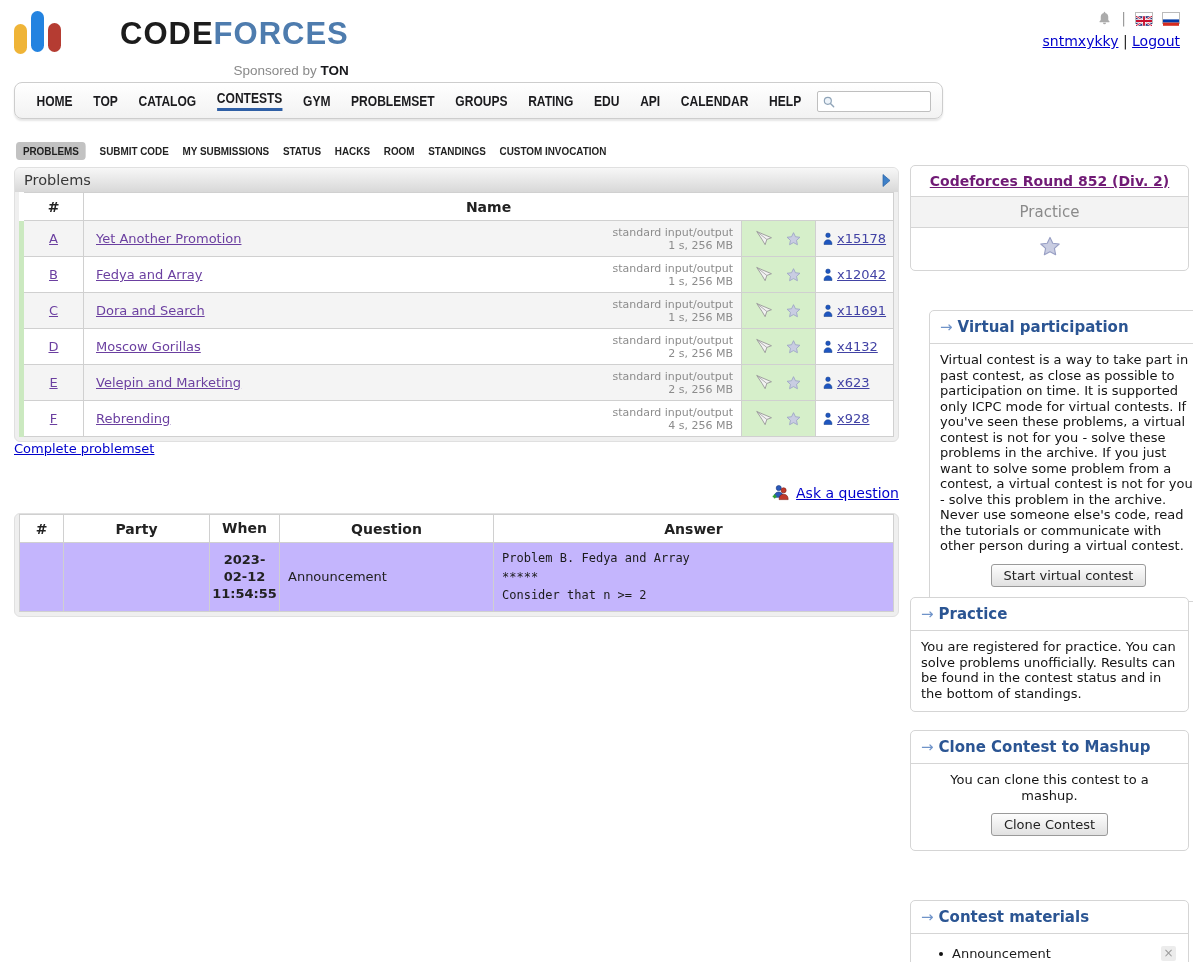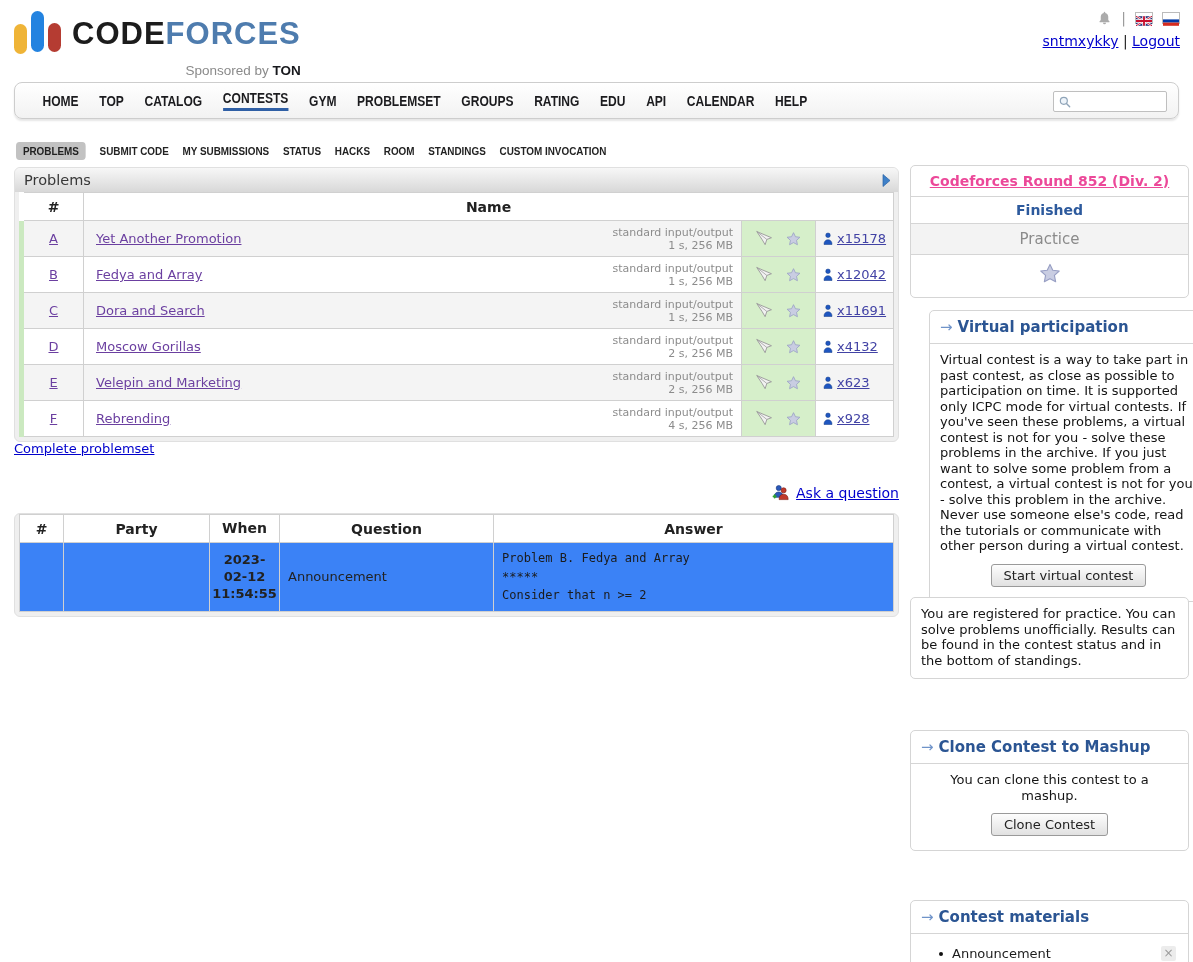--- a/index.html
+++ b/index.html
@@ -6,44 +6,44 @@
   html,body { background:#fff; }
   body { width:1193px; height:962px; position:relative; overflow:hidden;
          font-family:"DejaVu Sans", sans-serif; color:#222; }
   a { text-decoration:underline; cursor:pointer; }
   .blue-link { color:#0000cc; }
   .prob-link { color:#6b3fa0; }
   .cnt-link  { color:#4243a5; }
 
   
   .logo { position:absolute; left:14px; top:8px; }
-  .logo-row { display:flex; align-items:flex-start; }
+  .logo-row { display:flex; align-items:flex-start;gap:48px; }
   .bars { display:flex; gap:4px; margin-right:11px; height:52px; align-items:flex-start; }
   .bar { width:13px; border-radius:7px; }
   .bar-yellow { height:30px; margin-top:16px; background:#efb437; }
   .bar-blue   { height:41px; margin-top:3px;  background:#2383e0; }
   .bar-red    { height:29px; margin-top:15px; background:#b53c32; }
   .logo-text { font-family:"Liberation Sans",sans-serif; font-weight:bold;
                font-size:31px; letter-spacing:1px; line-height:1.1; margin-top:9px; }
   .logo-code { color:#1c1c1c; } .logo-forces { color:#4e7cae; }
   .sponsored { text-align:right; font-size:13.5px; color:#8a8a8a;
                font-family:"Liberation Sans",sans-serif; margin-top:12px; }
   .sponsored b { color:#17181c; }
 
   .header-right { position:absolute; right:13px; top:10px; font-size:14px; }
   .hr-row1 { display:flex; justify-content:flex-end; align-items:center; gap:9px; }
   .hr-sep { color:#9a9a9a; }
   .flag { width:18px; height:12px; display:inline-block; border:1px solid #bbb; }
   .hr-row2 { margin-top:7px; text-align:right; }
 
   
-  .nav { position:absolute; left:14px; top:82px; width:1165px; height:37px;
+  .nav { position:absolute; left:14px; top:82px; width:929px; height:37px;
          border:1px solid #cdcdcd; border-radius:8px;
          background:linear-gradient(#ffffff,#f2f2f2);
-         box-shadow:0 2px 2px rgba(0,0,0,0.10);padding-left:6px; }
+         box-shadow:0 2px 2px rgba(0,0,0,0.10); }
   .nav-items { display:flex; gap:24px; padding-left:25px; height:100%; align-items:center;
                font-family:"Liberation Sans",sans-serif; font-weight:bold; font-size:14px;
                color:#1b1b1e; transform:scaleX(0.86); transform-origin:left center; white-space:nowrap; }
   .nav-item { cursor:pointer; }
   .nav-item.active span { display:inline-block; border-bottom:3px solid #2f5fa5; padding-bottom:2px; }
   .search { position:absolute; right:11px; top:8px; width:114px; height:21px;
             border:1px solid #bfbfbf; border-radius:2px; background:#fff;
             display:flex; align-items:center; padding-left:4px; }
   .search input { border:none; outline:none; width:88px; font-size:12px; background:transparent; }
 
@@ -78,35 +78,35 @@
   .act-cell .icon { display:inline-block; vertical-align:middle; margin:0 3px; }
   .solved-cell { width:78px; padding-left:6px; }
   .solved-inner { display:flex; align-items:center; gap:3px; }
 
   .complete-row { position:absolute; left:14px; top:441px; width:885px;
                   font-size:13px; }
   .ask-row { position:absolute; left:14px; top:484px; width:885px; display:flex;
              justify-content:flex-end; align-items:center; gap:5px; font-size:14px; }
 
   .questions-dt { left:14px; top:513px; width:885px; }
-  .questions-dt tbody td { background:#3b82f6; vertical-align:middle; height:66px; }
+  .questions-dt tbody td { background:#c4b5fd; vertical-align:middle; height:66px; }
   .q-idx { width:44px; }
   .q-party { width:146px; }
   .q-when { width:70px; font-weight:bold; text-align:center; font-size:13px; line-height:17px; padding:2px; }
   .q-question { width:214px; padding-left:8px; font-size:13px; }
   .q-answer { padding:6px 8px; font-family:"DejaVu Sans Mono",monospace; font-size:12px;
               line-height:1.55; white-space:pre-line; color:#1b1b1b; }
 
   
   .sbox { position:absolute; left:910px; width:279px; border:1px solid #d5d5d5;
           border-radius:5px; background:#fff; }
   .contest-box { top:165px; }
   .cb-title { text-align:center; font-weight:bold; font-size:14px; padding:7px 4px;
               border-bottom:1px solid #d5d5d5; }
-  .cb-title a { color:#ec4899; }
+  .cb-title a { color:#701a75; }
   .cb-status { text-align:center; color:#2d5a9d; font-weight:bold; font-size:14px;
                padding:5px 4px; border-bottom:1px solid #d5d5d5; }
   .cb-mode { text-align:center; color:#8a8a8a; font-size:15px; padding:6px 4px;
              background:#f3f3f3; border-bottom:1px solid #d5d5d5; }
   .cb-star { text-align:center; padding:7px 0 8px; }
 
   .sb-cap { padding:7px 10px; border-bottom:1px solid #d5d5d5; font-weight:bold;
             font-size:15px; color:#2b5593; }
   .sb-cap .arrow { color:#6f93c9; font-weight:normal; margin-right:5px; }
   .sb-body { padding:8px 10px 10px; font-size:13px; line-height:15.5px; color:#141414; }
@@ -455,40 +455,40 @@
         <td class="q-answer">Problem B. Fedya and Array
 *****
 Consider  that  n  &gt;=  2</td>
       </tr>
     </tbody>
   </table>
 </div>
 
 <div class="sbox contest-box">
   <div class="cb-title"><a>Codeforces Round 852 (Div. 2)</a></div>
-  <div class="cb-status">Finished</div>
   <div class="cb-mode">Practice</div>
   <div class="cb-star">
     <span class="icon" style="display:inline-block">
       <svg width="24" height="23" viewBox="0 0 24 24">
           <path d="M12 2.5l2.9 6.1 6.7.8-5 4.6 1.3 6.6L12 17.4l-5.9 3.2 1.3-6.6-5-4.6 6.7-.8z" fill="#c9cde2" stroke="#989fc4" stroke-width="1.2" stroke-linejoin="round"></path>
         </svg>
     </span>
   </div>
 </div>
 
 <div class="sbox virtual-box">
   <div class="sb-cap"><span class="arrow">→</span><span>Virtual participation</span></div>
   <div class="sb-body">
     <div>Virtual contest is a way to take part in past contest, as close as possible to participation on time. It is supported only ICPC mode for virtual contests. If you've seen these problems, a virtual contest is not for you - solve these problems in the archive. If you just want to solve some problem from a contest, a virtual contest is not for you - solve this problem in the archive. Never use someone else's code, read the tutorials or communicate with other person during a virtual contest.</div>
     <div class="btn-row"><button class="cf-btn">Start virtual contest</button></div>
   </div>
 </div>
 
 <div class="sbox practice-box">
+  <div class="sb-cap"><span class="arrow">→</span><span>Practice</span></div>
   <div class="sb-body">
     <div>You are registered for practice. You can solve problems unofficially. Results can be found in the contest status and in the bottom of standings.</div>
   </div>
 </div>
 
 <div class="sbox clone-box">
   <div class="sb-cap"><span class="arrow">→</span><span>Clone Contest to Mashup</span></div>
   <div class="sb-body">
     <div>You can clone this contest to a mashup.</div>
     <div class="btn-row" style=""><button class="cf-btn">Clone Contest</button></div>

